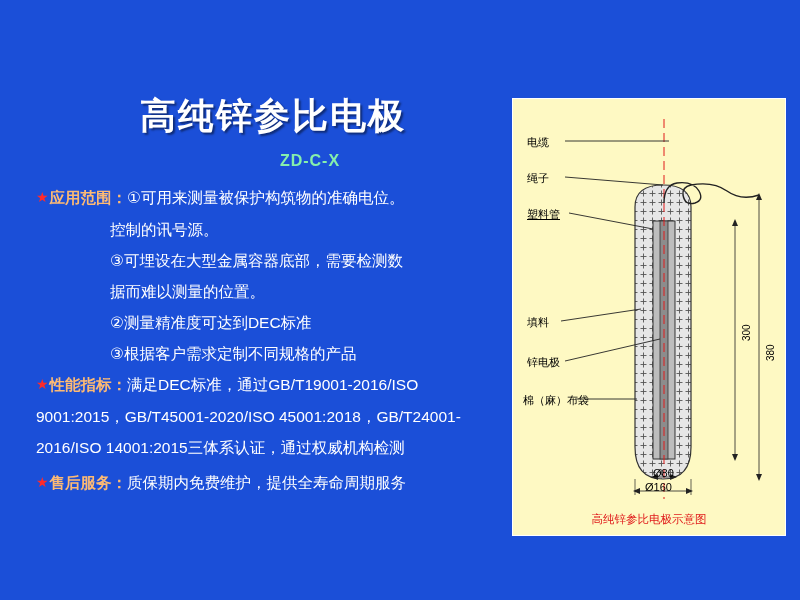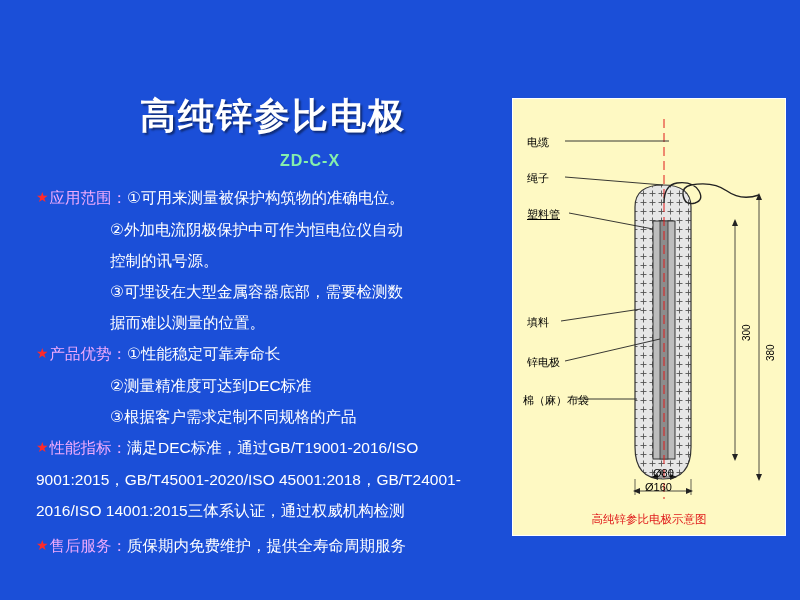--- a/index.html
+++ b/index.html
@@ -46,22 +46,22 @@
   .line{position:relative;white-space:nowrap;}
   .line.indent{padding-left:74px;}
   .star{
     color:#ff2a2a;
     font-size:14px;
     margin-right:1px;
     position:relative;
     top:-1px;
   }
   .lbl{
-    color:#f0abfc;
-    font-weight:normal;
+    color:#fdba74;
+    font-weight:bold;
   }
   .wrapline{white-space:normal;}
 
   
   .figure{
     position:absolute;
     left:512px; top:98px;
     width:272px; height:436px;
     background:#fef9c3;
     border:1px solid #ffffff;
@@ -118,28 +118,24 @@
 
   <div class="title">高纯锌参比电极</div>
   <div class="subtitle">ZD-C-X</div>
 
   <div class="body-text">
 
     <div class="line">
       <span class="star">★</span><span class="lbl">应用范围：</span><span>①可用来测量被保护构筑物的准确电位。</span>
     </div>
 
-    <div class="line indent">②外加电流阴极保护中可作为恒电位仪自动</div>
     <div class="line indent">控制的讯号源。</div>
     <div class="line indent">③可埋设在大型金属容器底部，需要检测数</div>
     <div class="line indent">据而难以测量的位置。</div>
 
-    <div class="line">
-      <span class="star">★</span><span class="lbl">产品优势：</span><span>①性能稳定可靠寿命长</span>
-    </div>
 
     <div class="line indent">②测量精准度可达到DEC标准</div>
     <div class="line indent">③根据客户需求定制不同规格的产品</div>
 
     <div class="line wrapline">
       <span class="star">★</span><span class="lbl">性能指标：</span><span>满足DEC标准，通过GB/T19001-2016/ISO 9001:2015，GB/T45001-2020/ISO 45001:2018，GB/T24001-2016/ISO 14001:2015三体系认证，通过权威机构检测</span>
     </div>
 
     <div class="line" style="margin-top:4px;">
       <span class="star">★</span><span class="lbl">售后服务：</span><span>质保期内免费维护，提供全寿命周期服务</span>

